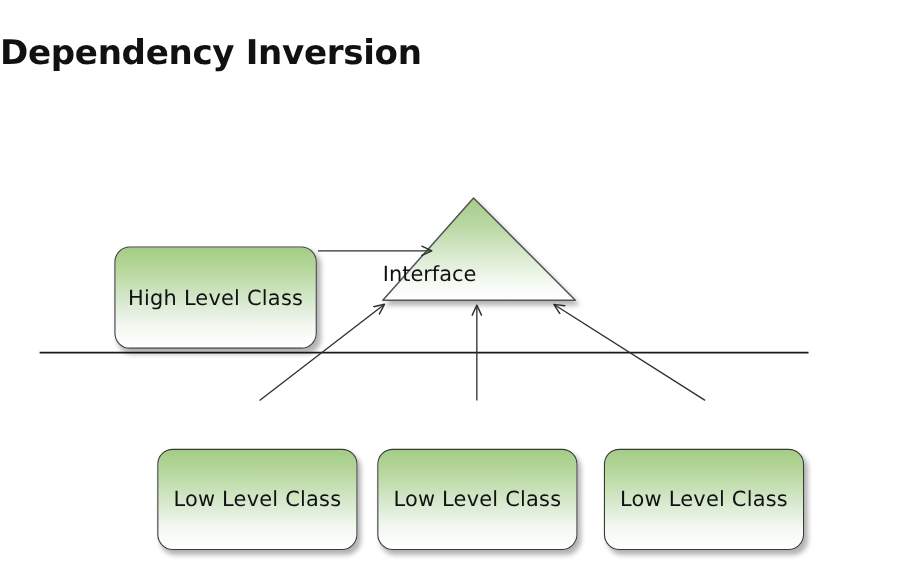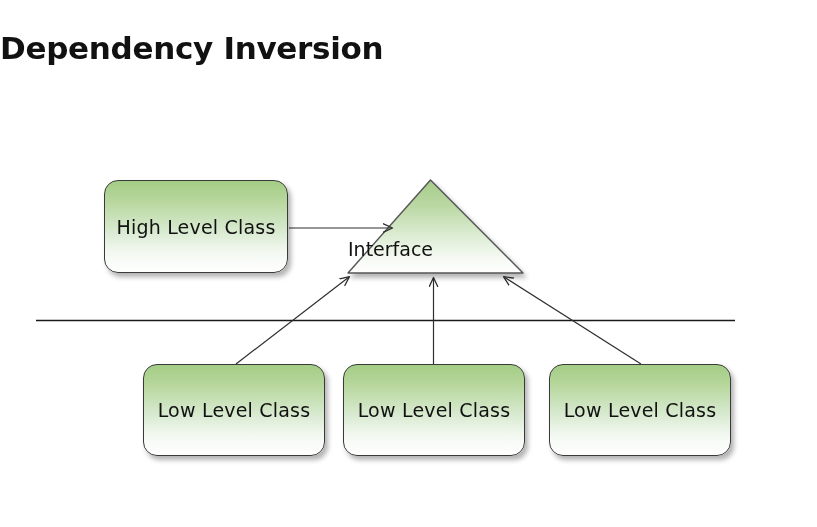--- a/index.html
+++ b/index.html
@@ -42,20 +42,21 @@
   .class-box {
     position: absolute;
     box-sizing: border-box;
     border: 1.4px solid #3a3a3a;
     border-radius: 14px;
     background: linear-gradient(to bottom, #a3cd85 0%, #b7d79d 22%, #d8ead0 55%, #f3f8f1 78%, #ffffff 100%);
     box-shadow: 3px 4px 5px rgba(0,0,0,0.30);
     display: flex;
     align-items: center;
     justify-content: center;
+    margin-top: 44px;
   }
   .class-label {
     font-family: "DejaVu Sans", "Liberation Sans", sans-serif;
     font-size: 19px;
     color: #111111;
     white-space: nowrap;
     letter-spacing: 0.2px;
   }
   #box-high-level {
     left: 104px;

